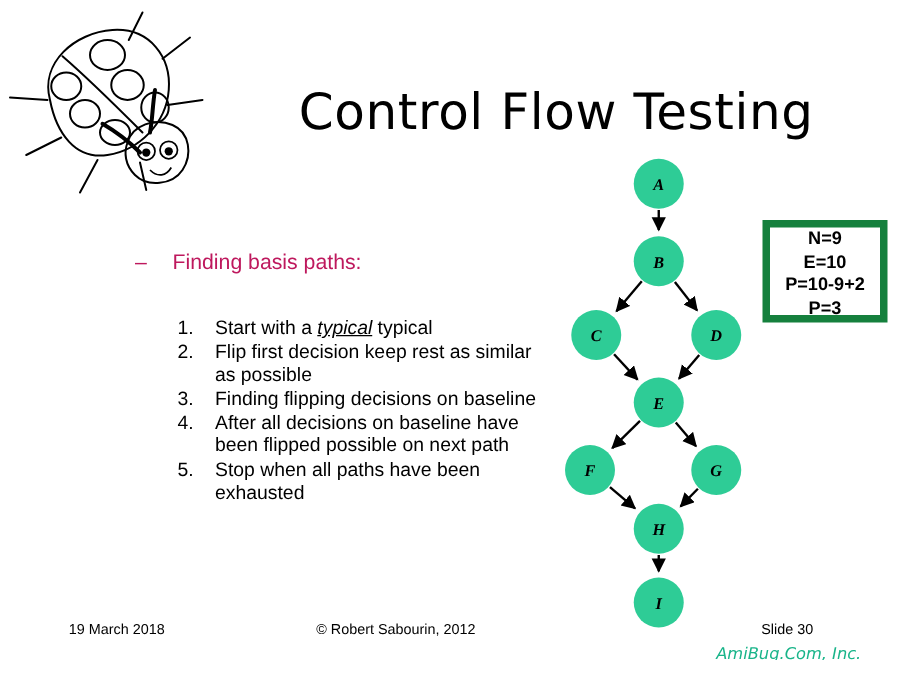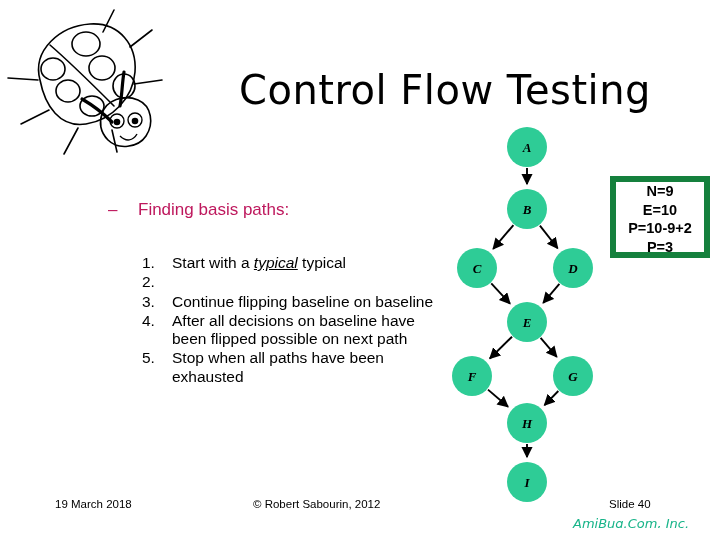--- a/index.html
+++ b/index.html
@@ -194,24 +194,25 @@
     <span class="dash">–</span><span class="dash-text">Finding basis paths:</span>
   </div>
 
   <div id="num-list">
     <div class="li">
       <span class="num">1.</span>
       <span class="txt"><span>Start with a </span><em>typical</em><span> typical</span></span>
     </div>
     <div class="li">
       <span class="num">2.</span>
+      <span class="txt">Flip first decision keep rest as similar as possible</span>
     </div>
     <div class="li">
       <span class="num">3.</span>
-      <span class="txt">Continue flipping baseline on baseline</span>
+      <span class="txt">Finding flipping decisions on baseline</span>
     </div>
     <div class="li">
       <span class="num">4.</span>
       <span class="txt">After all decisions on baseline have been flipped possible on next path</span>
     </div>
     <div class="li">
       <span class="num">5.</span>
       <span class="txt">Stop when all paths have been exhausted</span>
     </div>
   </div>
@@ -278,16 +279,16 @@
 
   <div id="formula-box">
     <div>N=9</div>
     <div>E=10</div>
     <div>P=10-9+2</div>
     <div>P=3</div>
   </div>
 
   <div class="footer-text" id="footer-date">19 March 2018</div>
   <div class="footer-text" id="footer-copy">© Robert Sabourin, 2012</div>
-  <div class="footer-text" id="footer-slide">Slide 40</div>
+  <div class="footer-text" id="footer-slide">Slide 30</div>
   <div id="footer-brand">AmiBug.Com, Inc.</div>
 
 </div>
 
 </body></html>

